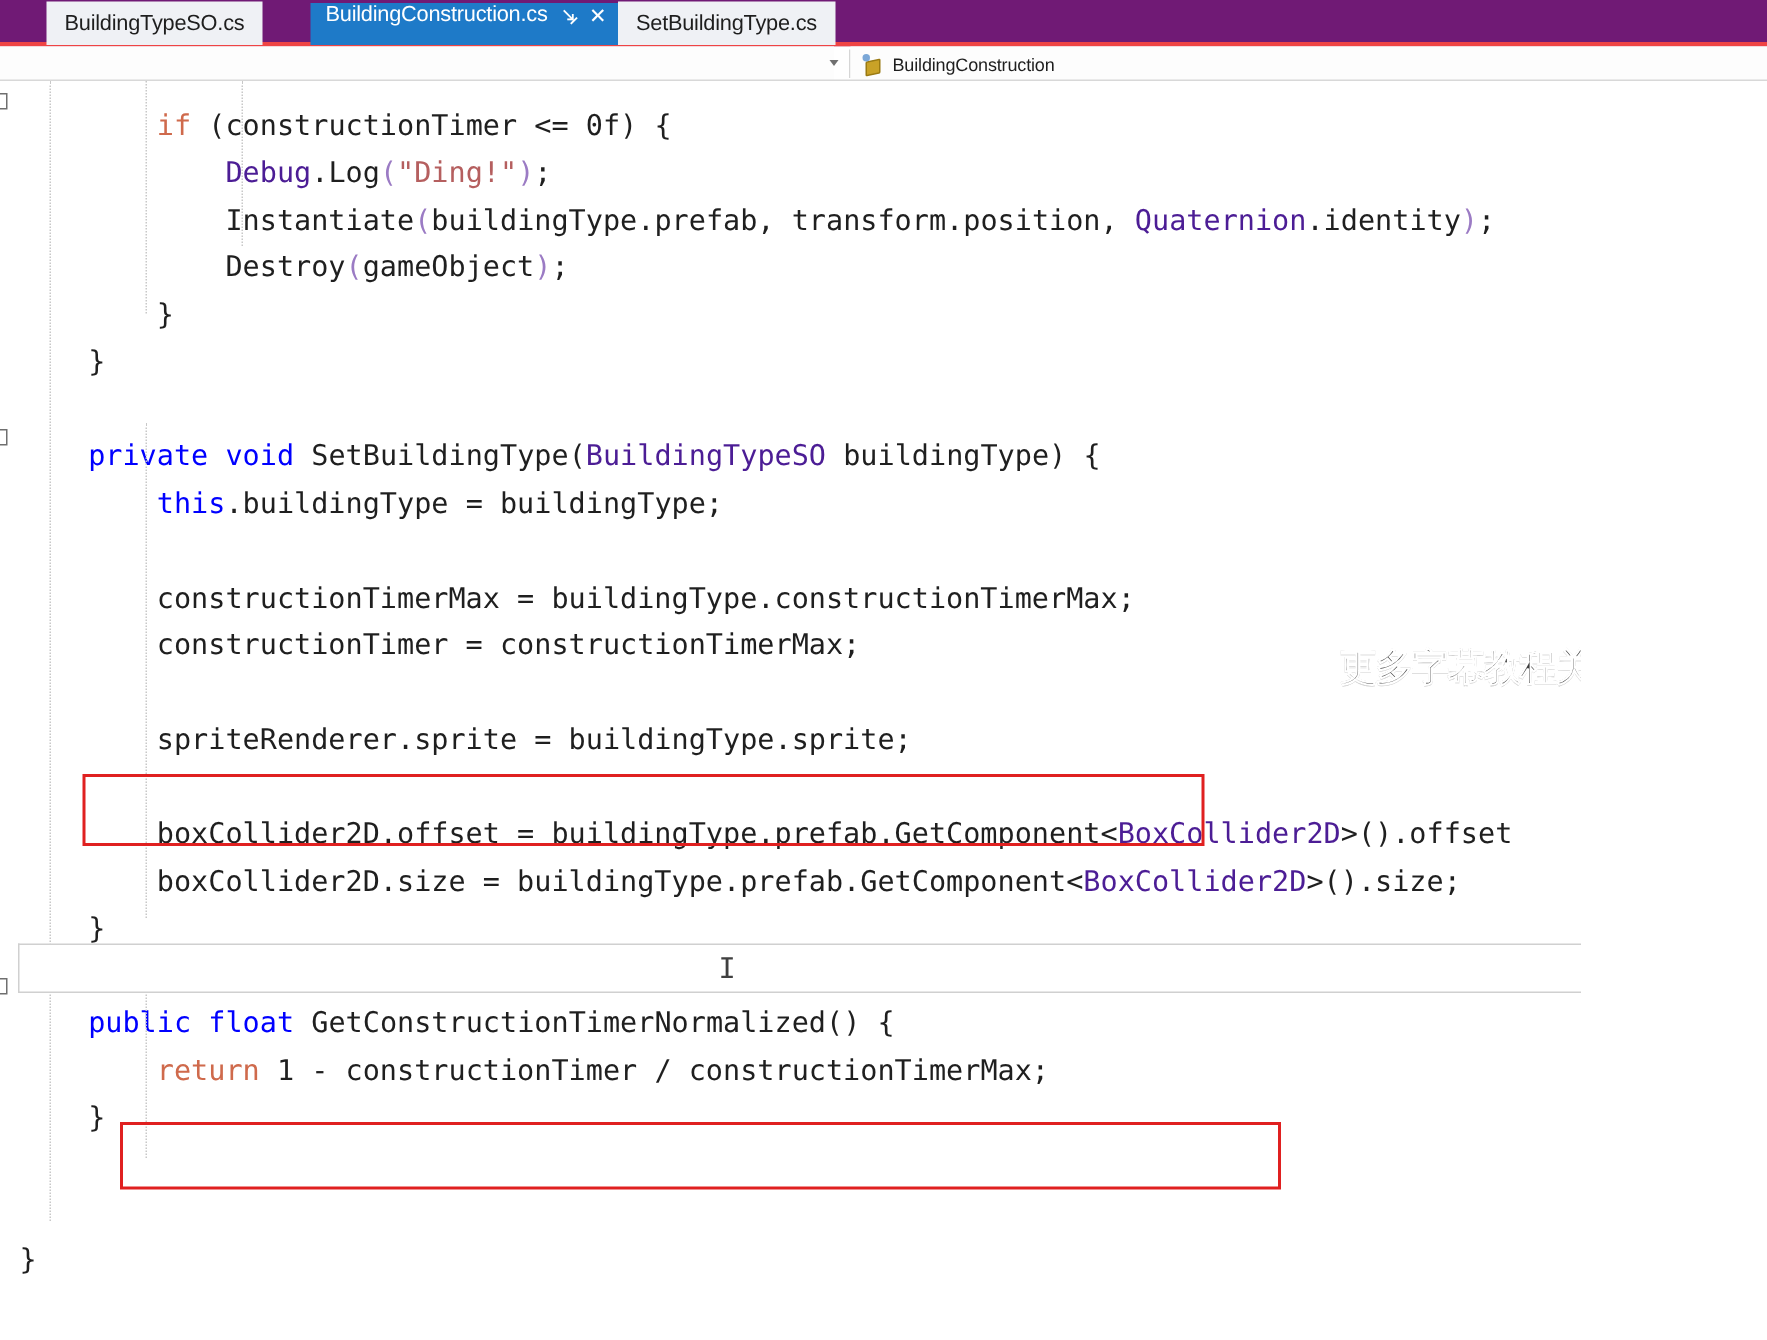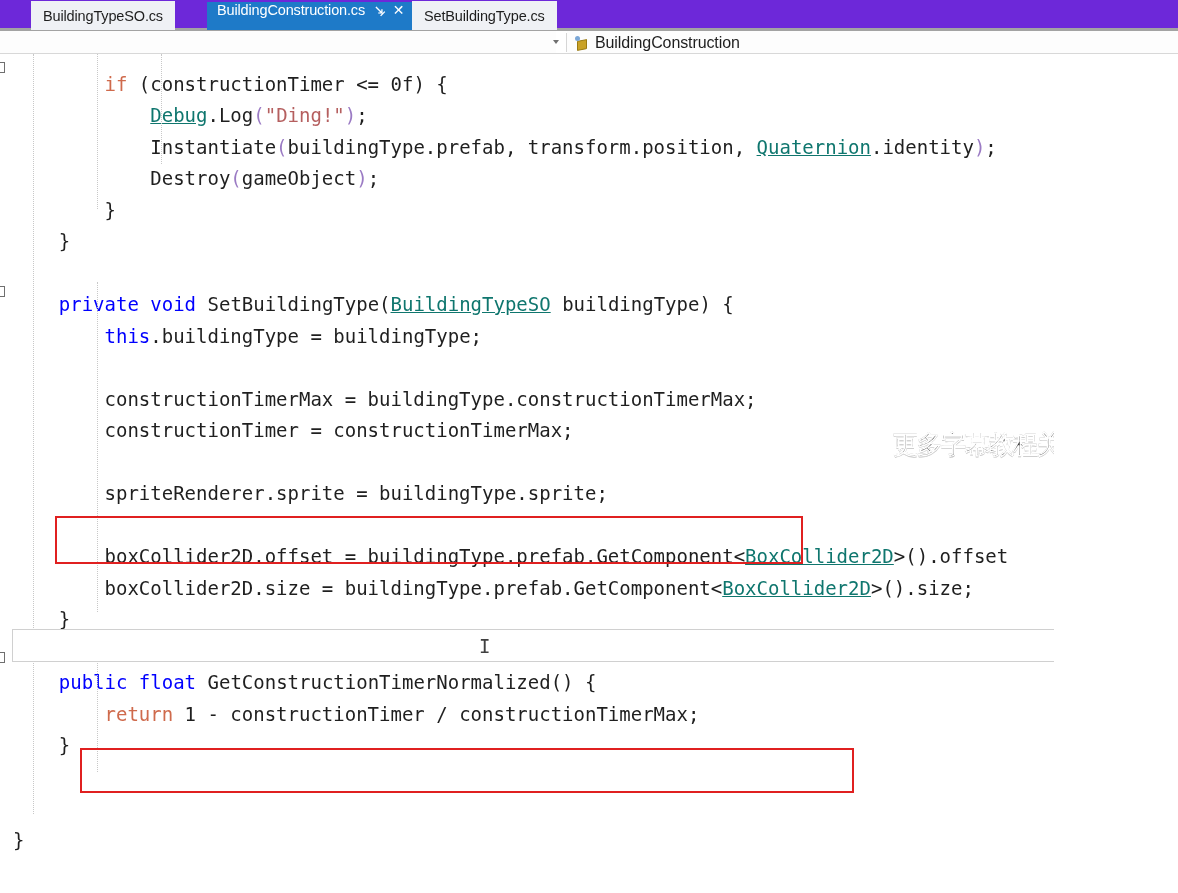--- a/index.html
+++ b/index.html
@@ -14,22 +14,22 @@
     font-family: "Liberation Sans", sans-serif;
     position: relative;
   }
 
   
   #tab-bar {
     position: absolute;
     left: 0; top: 0;
     width: 1178px;
     height: 31px;
-    background: #6d28d9;
-    border-bottom: 3px solid #a3a3a3;
+    background: #701a75;
+    border-bottom: 3px solid #ef4444;
     box-sizing: border-box;
   }
   .tab {
     position: absolute;
     top: 1px;
     height: 29px;
     display: flex;
     align-items: center;
     font-size: 14.5px;
     color: #1e1e1e;
@@ -126,21 +126,21 @@
     transform: skewY(-12deg);
   }
   #nav-method-icon .spark {
     position: absolute;
     left: 0px; top: 0px;
     width: 5px; height: 5px;
     background: #7ba7d7;
     border-radius: 50%;
   }
   #nav-method-label {
-    font-size: 16px;
+    font-size: 12px;
     color: #1e1e1e;
     letter-spacing: -0.1px;
     white-space: nowrap;
   }
   #nav-bottom-line {
     position: absolute;
     left: 0; top: 53px;
     width: 1178px; height: 1px;
     background: #d8d8d8;
   }
@@ -175,21 +175,21 @@
   .code-text {
     position: absolute;
     left: 13px;
     top: 2px;
     white-space: pre;
   }
 
   
   .kw      { color: #0000ff; }
   .kw-ctrl { color: #cf6a4c; }
-  .type    { color: #0f766e; text-decoration: underline; }
+  .type    { color: #4c1d95; }
   .str     { color: #b55f5f; }
   .punct   { color: #9b7bc4; }
   .plain   { color: #1f1f1f; }
 
   
   .indent-guide {
     position: absolute;
     width: 1px;
     border-left: 1px dotted #c8c8c8;
   }

